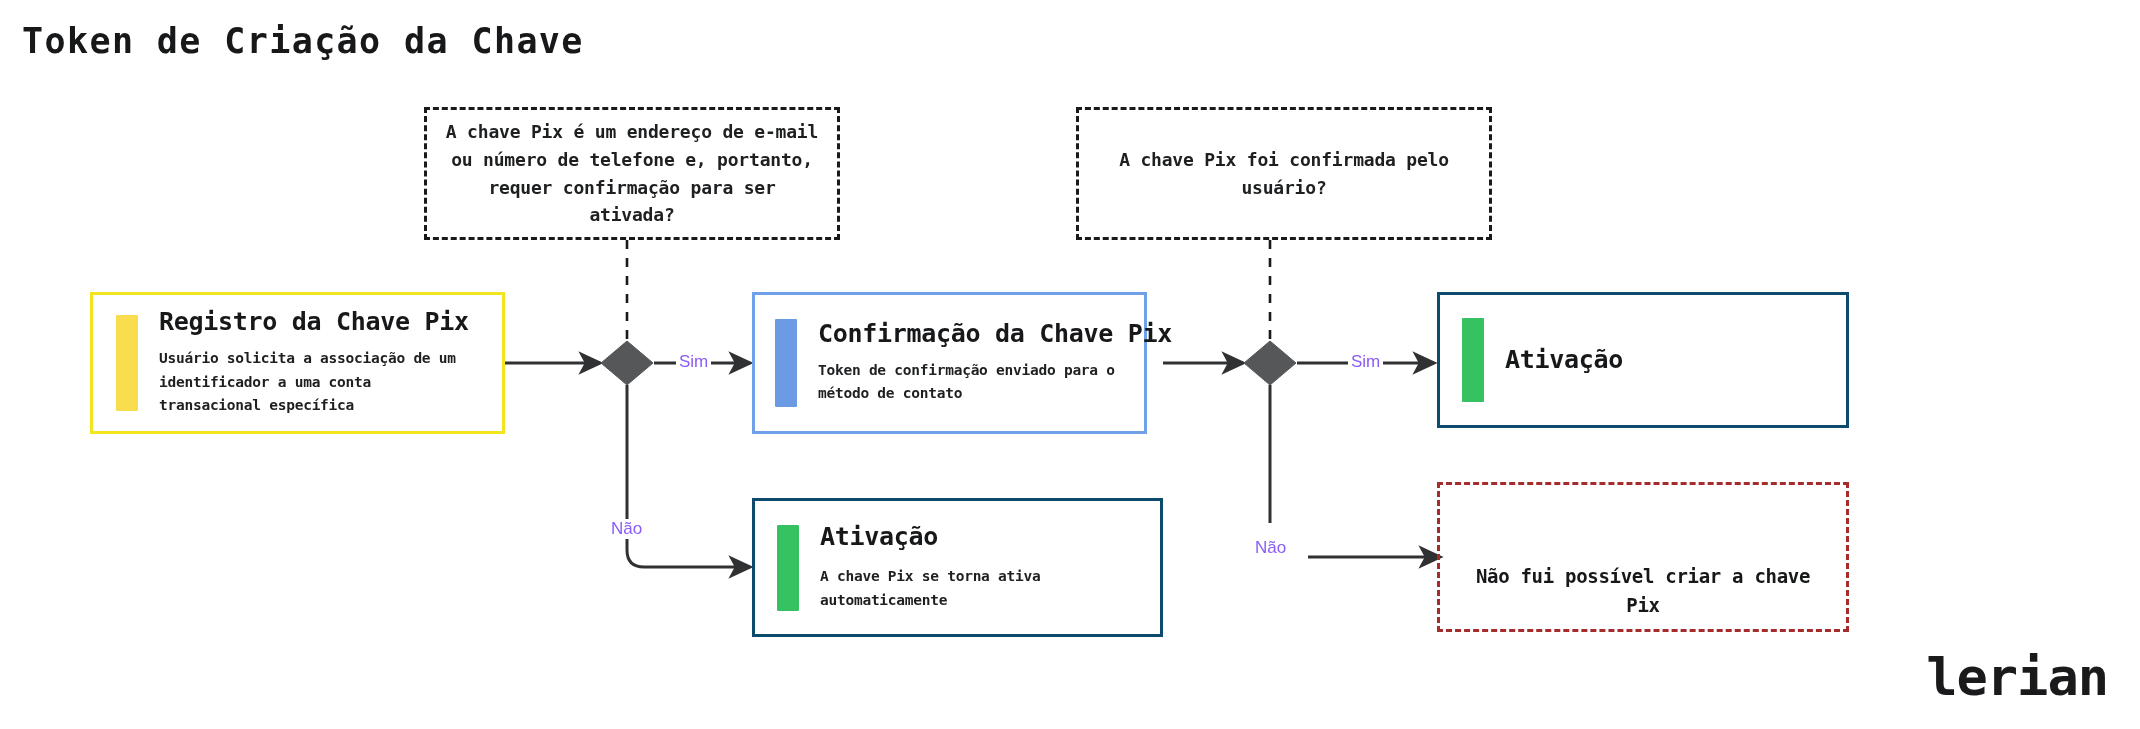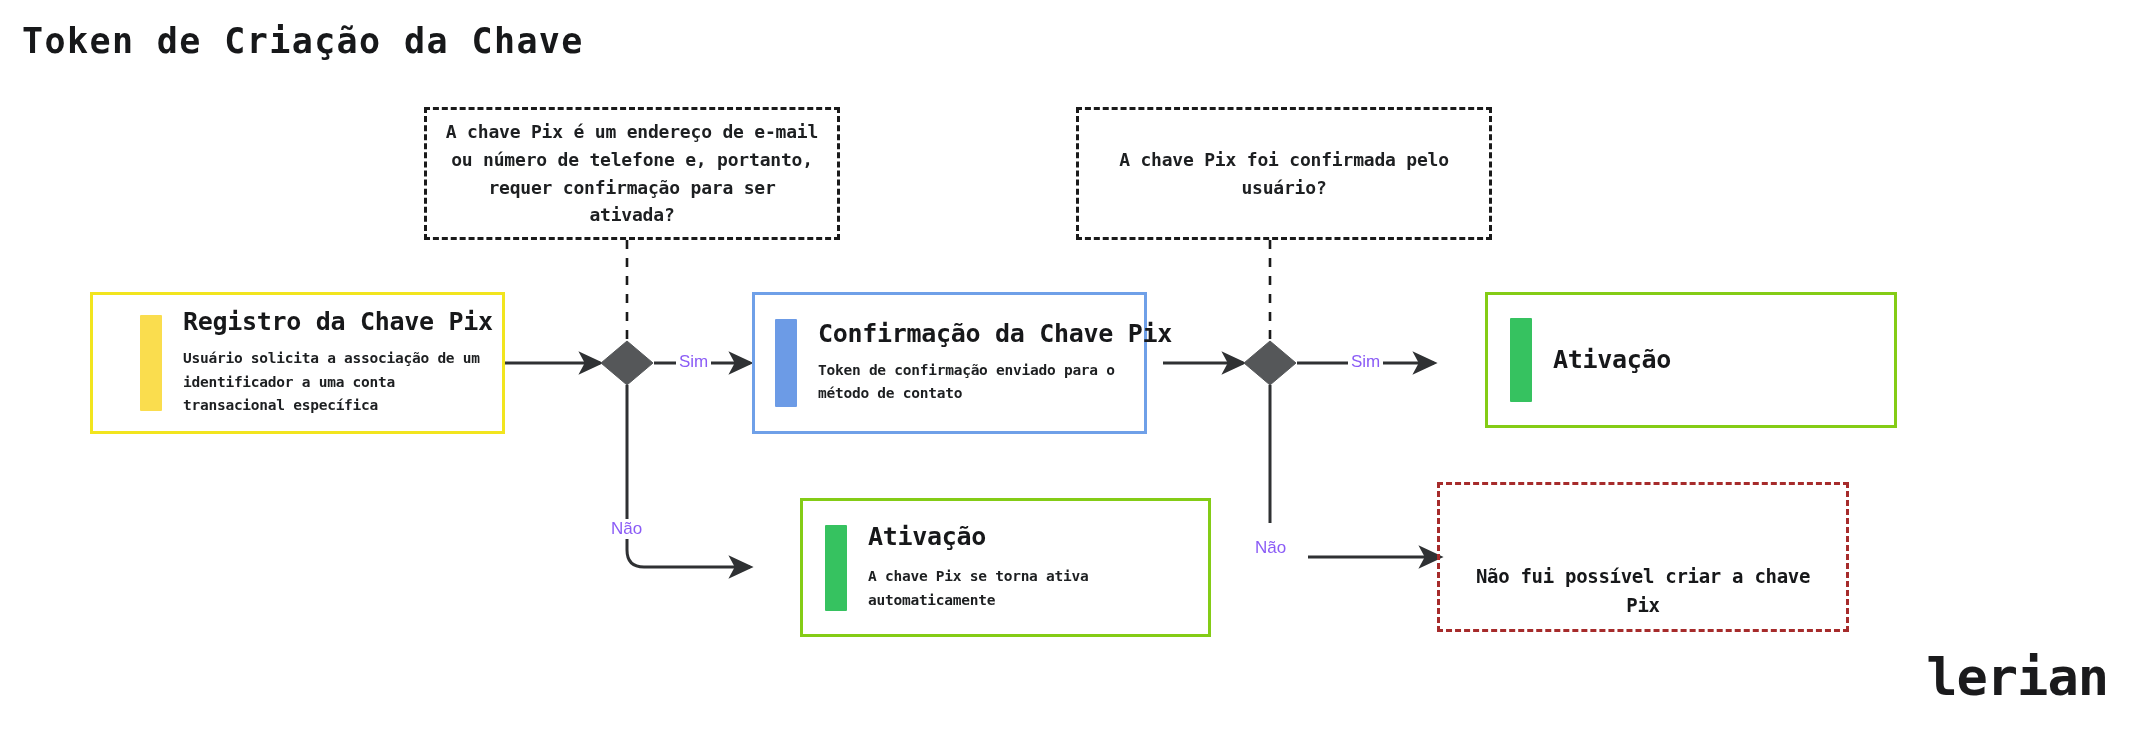--- a/index.html
+++ b/index.html
@@ -86,25 +86,25 @@
   }
   .card .cdesc {
     font-family: "DejaVu Sans Mono", "Liberation Mono", monospace;
     font-size: 14.5px;
     font-weight: bold;
     color: #1d1f21;
     line-height: 1.62;
     letter-spacing: -0.25px;
     margin-top: 10px;
   }
-  .card.yellow { border: 3px solid #F2E51E; padding-left: 24px; }
+  .card.yellow { border: 3px solid #F2E51E; }
   .card.yellow .accent { background: #FADD4E; }
   .card.blue   { border: 3px solid #6FA0E8; }
   .card.blue .accent { background: #6C9BE6; }
-  .card.green  { border: 3px solid #84cc16; margin-left: 48px; }
+  .card.green  { border: 3px solid #0c4a6e; }
   .card.green .accent { background: #36C260; }
 
   
   .errbox {
     position: absolute;
     border: 3px dashed #A62B2B;
     background: transparent;
     display: flex;
     align-items: flex-end;
     justify-content: center;

